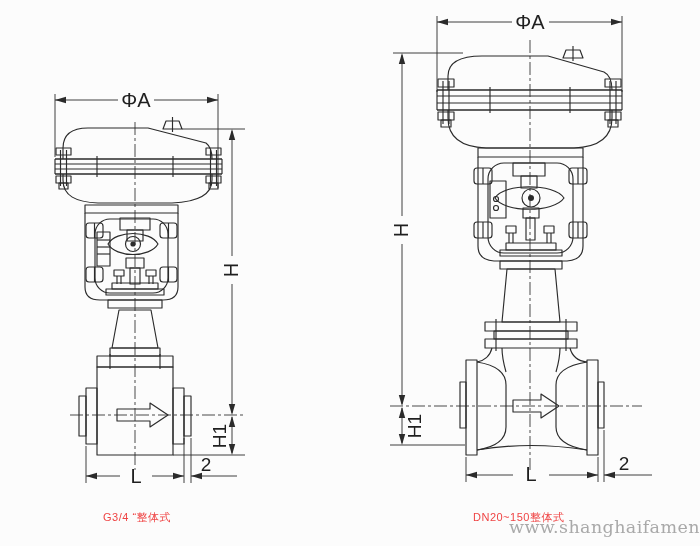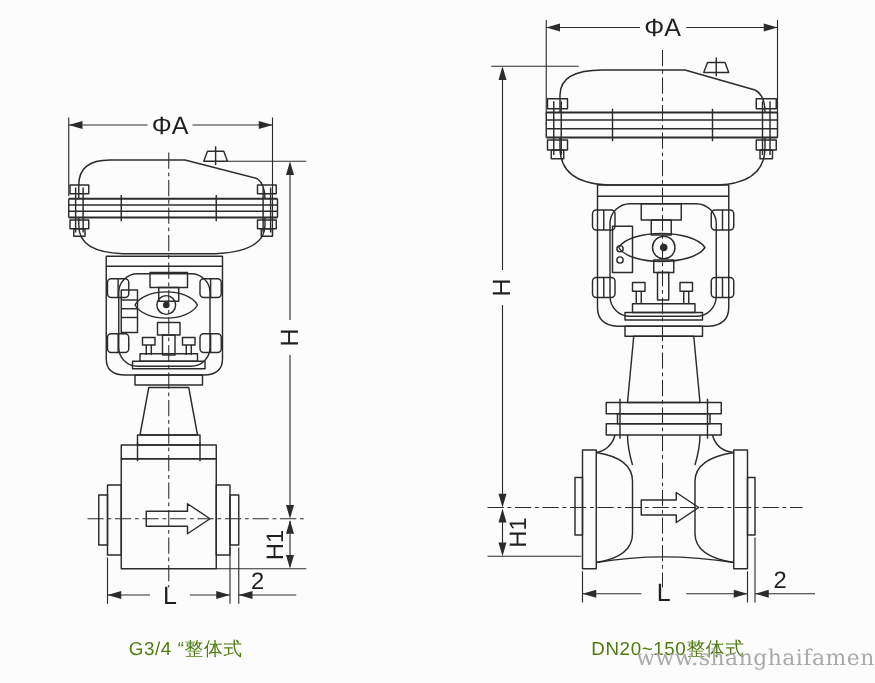--- a/index.html
+++ b/index.html
@@ -7,21 +7,21 @@
        font-family:"Liberation Sans",sans-serif;}
   .canvas{position:absolute;left:0;top:0;width:700px;height:546px;}
   svg{display:block;}
   .ln{fill:none;stroke:#2b2b2b;stroke-width:1.15;stroke-linejoin:round;}
   .th{fill:none;stroke:#2b2b2b;stroke-width:1.6;}
   .dim{fill:none;stroke:#2b2b2b;stroke-width:0.9;}
   .cl{fill:none;stroke:#2b2b2b;stroke-width:0.85;stroke-dasharray:13 3 3 3;}
   .arr{fill:#2b2b2b;stroke:none;}
   text.dt{font-family:"Liberation Sans",sans-serif;fill:#1f1f1f;}
   .f20{font-size:20px;} .f19{font-size:19px;}
-  .caption{position:absolute;font-size:15px;color:#4d7c0f;letter-spacing:0.5px;white-space:nowrap;}
+  .caption{position:absolute;font-size:11px;color:#ef4444;letter-spacing:0.5px;white-space:nowrap;}
   .watermark{position:absolute;font-family:"DejaVu Serif","Liberation Serif",serif;
              font-size:17.5px;color:#a9a9a9;white-space:nowrap;letter-spacing:0.4px;}
 </style>
 </head>
 <body>
 
 <div class="canvas">
 <svg width="700" height="546" viewBox="0 0 700 546">
 
   <g>

